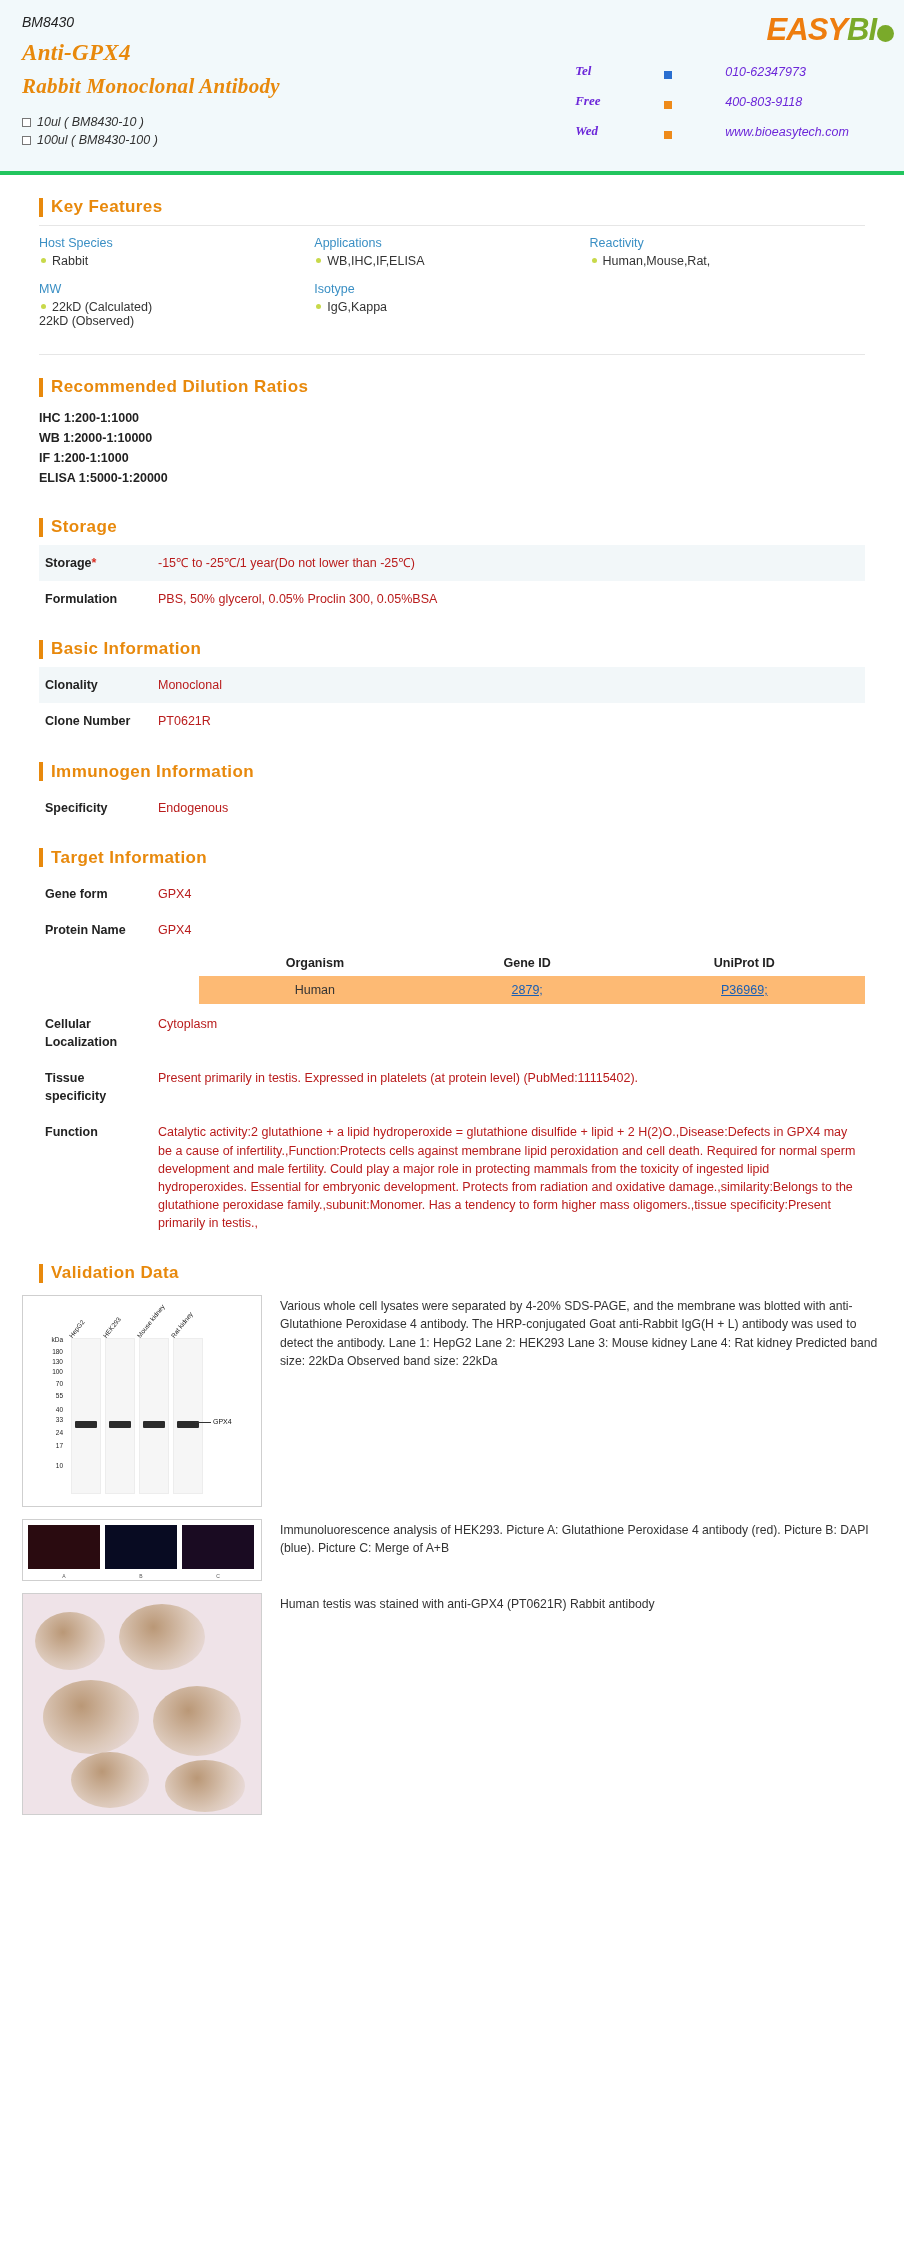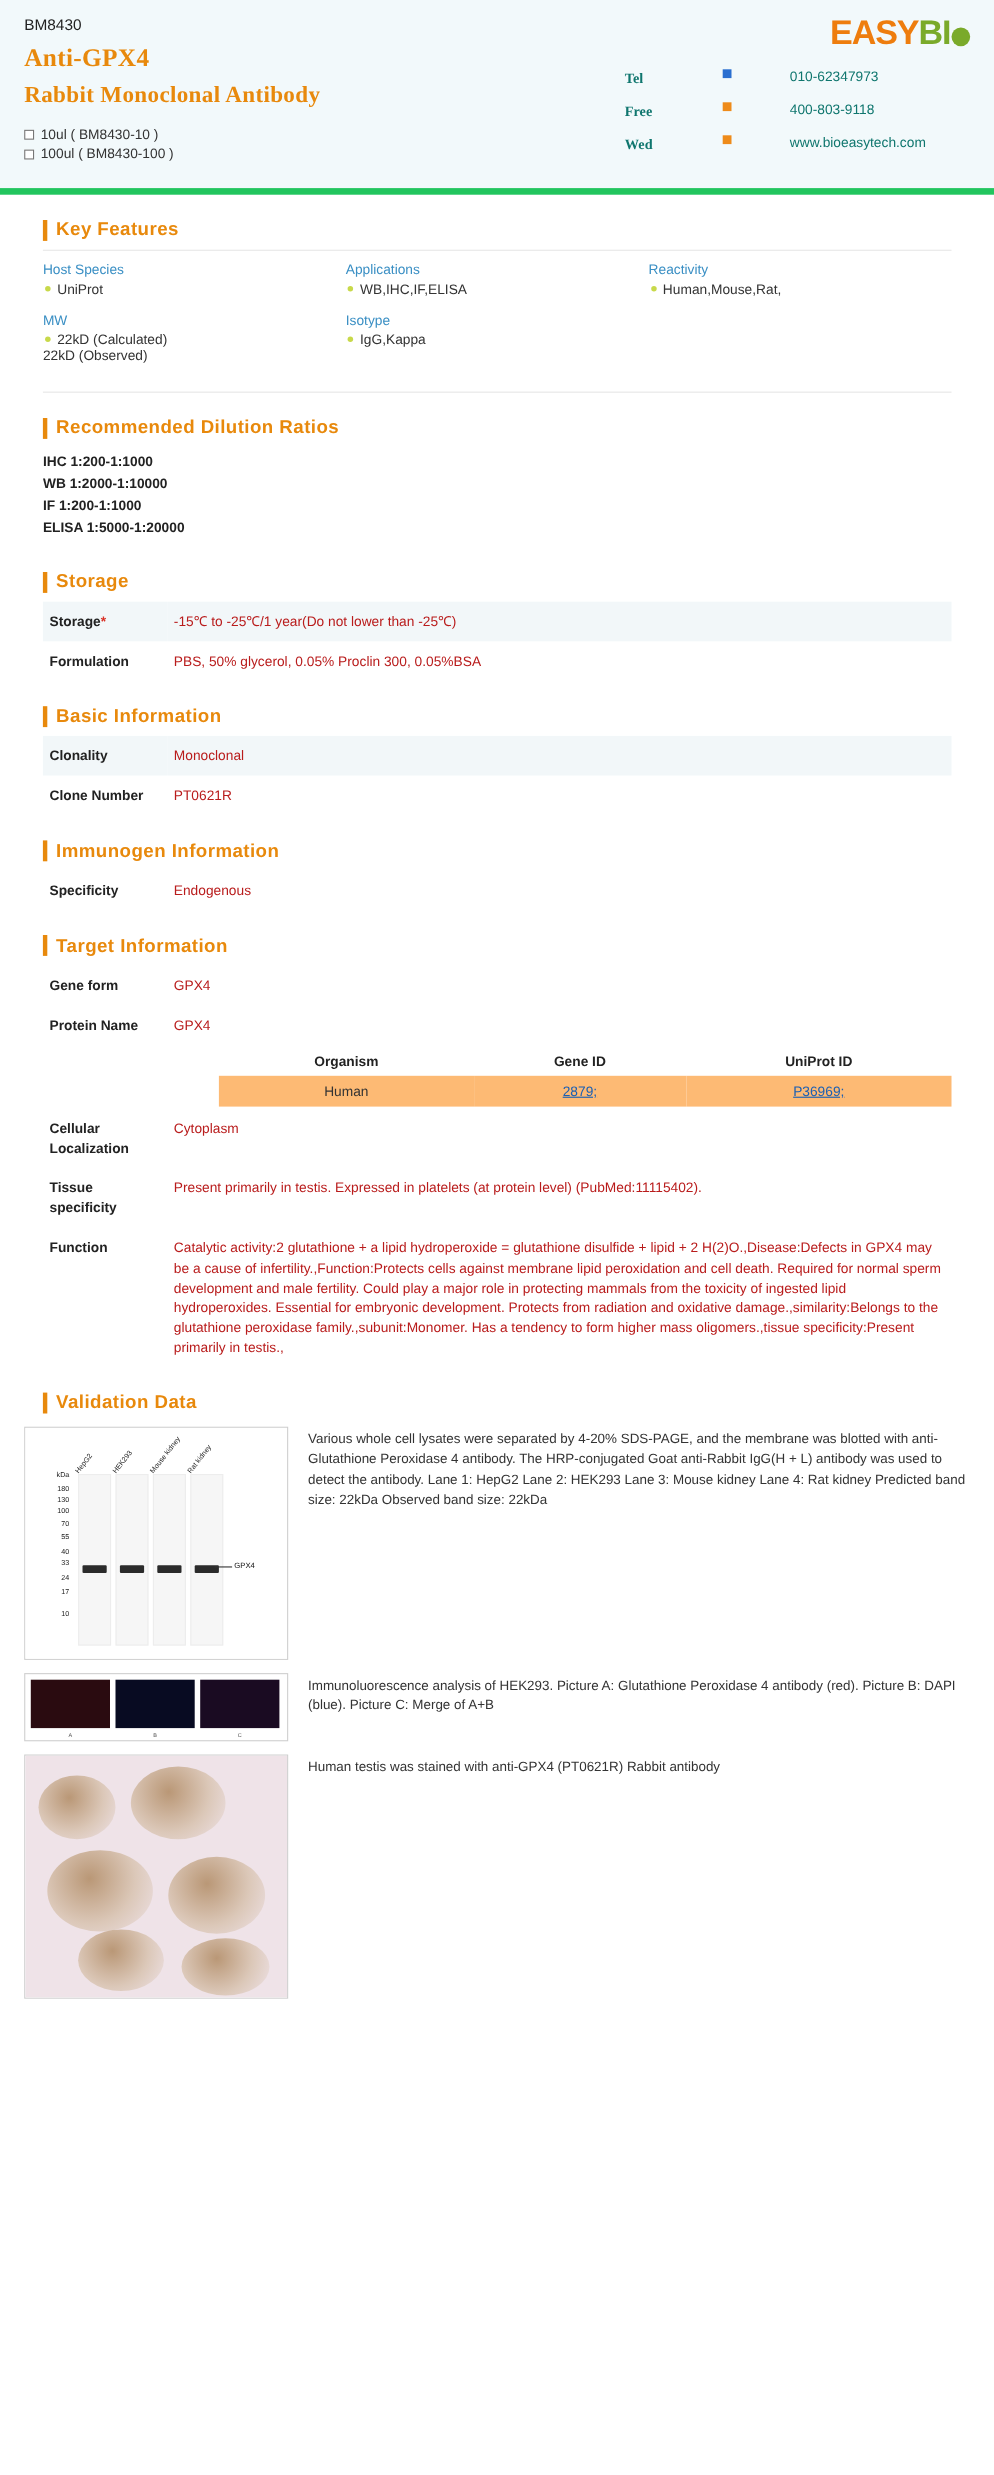--- a/index.html
+++ b/index.html
@@ -9,24 +9,25 @@
     font-family: "Liberation Sans", sans-serif;
     background: #ffffff;
     color: #222;
     font-size: 13px;
   }
   .page { width: 904px; position: relative; }
 
   
   .header {
     background: #f2f9fb;
-    border-bottom: 6px solid #22c55e;
-    padding: 14px 22px 18px 22px;
+    border-bottom: 4px solid #22c55e;
+    padding: 14px 10px 18px 22px;
     display: flex;
     justify-content: space-between;
+    font-style: italic;
   }
   .hdr-left { width: 58%; }
   .cat-no { font-size: 14px; color: #222; margin-bottom: 10px; }
   .prod-title {
     font-family: "Liberation Serif", serif;
     font-weight: bold;
     color: #e8890c;
     font-size: 23px;
     letter-spacing: .3px;
     margin-bottom: 8px;
@@ -63,24 +64,24 @@
     display: inline-block;
     width: 17px; height: 17px;
     border-radius: 50%;
     background: #7aaa2a;
     position: relative;
     top: 2px;
     margin-left: 1px;
   }
   .contact-row {
     display: flex;
-    align-items: flex-start;
+    align-items: flex-end;
     font-size: 12.5px;
     margin-bottom: 14px;
-    color: #0f766e;
+    color: #6d28d9;
     gap: 47px;
   }
   .contact-lbl {
     font-family: "Liberation Serif", serif;
     font-weight: bold;
     width: 42px;
     font-size: 13px;
   }
   .sq { display: inline-block; width: 8px; height: 8px; margin-right: 6px; }
   .sq.blue { background: #2a6fd0; }
@@ -328,21 +329,21 @@
       <span class="sec-bar"></span>
       <span class="sec-title">Key Features</span>
     </div>
     <div class="rule"></div>
 
     <div class="kf-wrap">
       <div class="kf-row">
         <div class="kf-col">
           <div class="kf-label">Host Species</div>
           <div class="kf-val">
-            <span class="bullet"></span><span>UniProt</span>
+            <span class="bullet"></span><span>Rabbit</span>
           </div>
         </div>
         <div class="kf-col">
           <div class="kf-label">Applications</div>
           <div class="kf-val">
             <span class="bullet"></span><span>WB,IHC,IF,ELISA</span>
           </div>
         </div>
         <div class="kf-col">
           <div class="kf-label">Reactivity</div>

